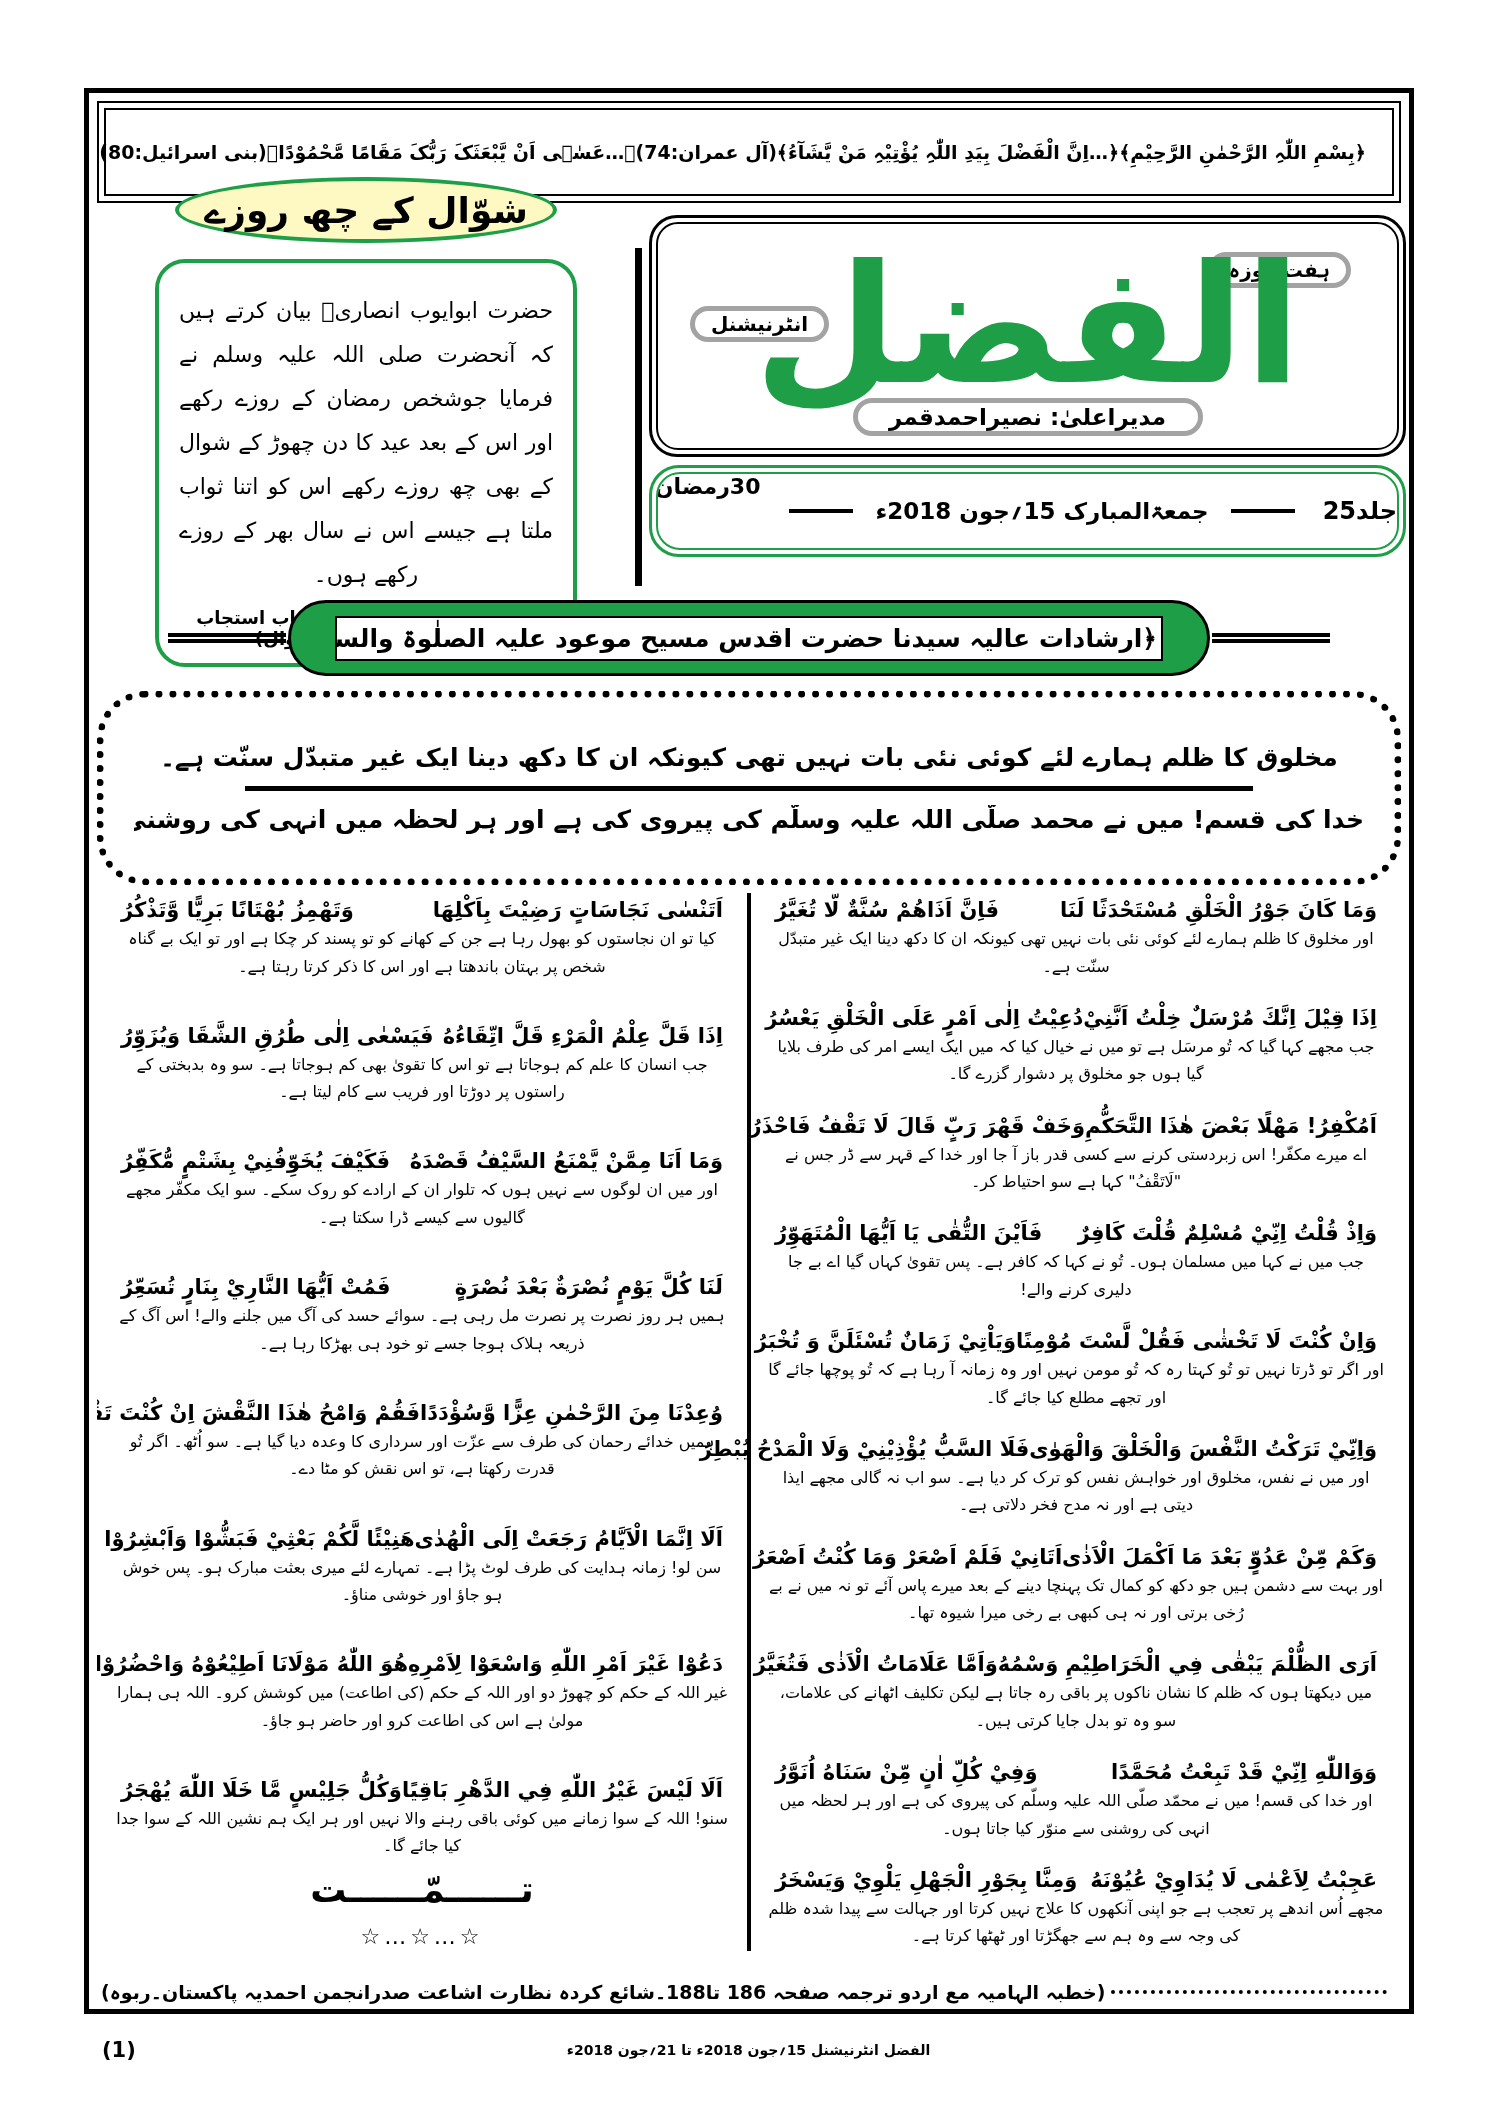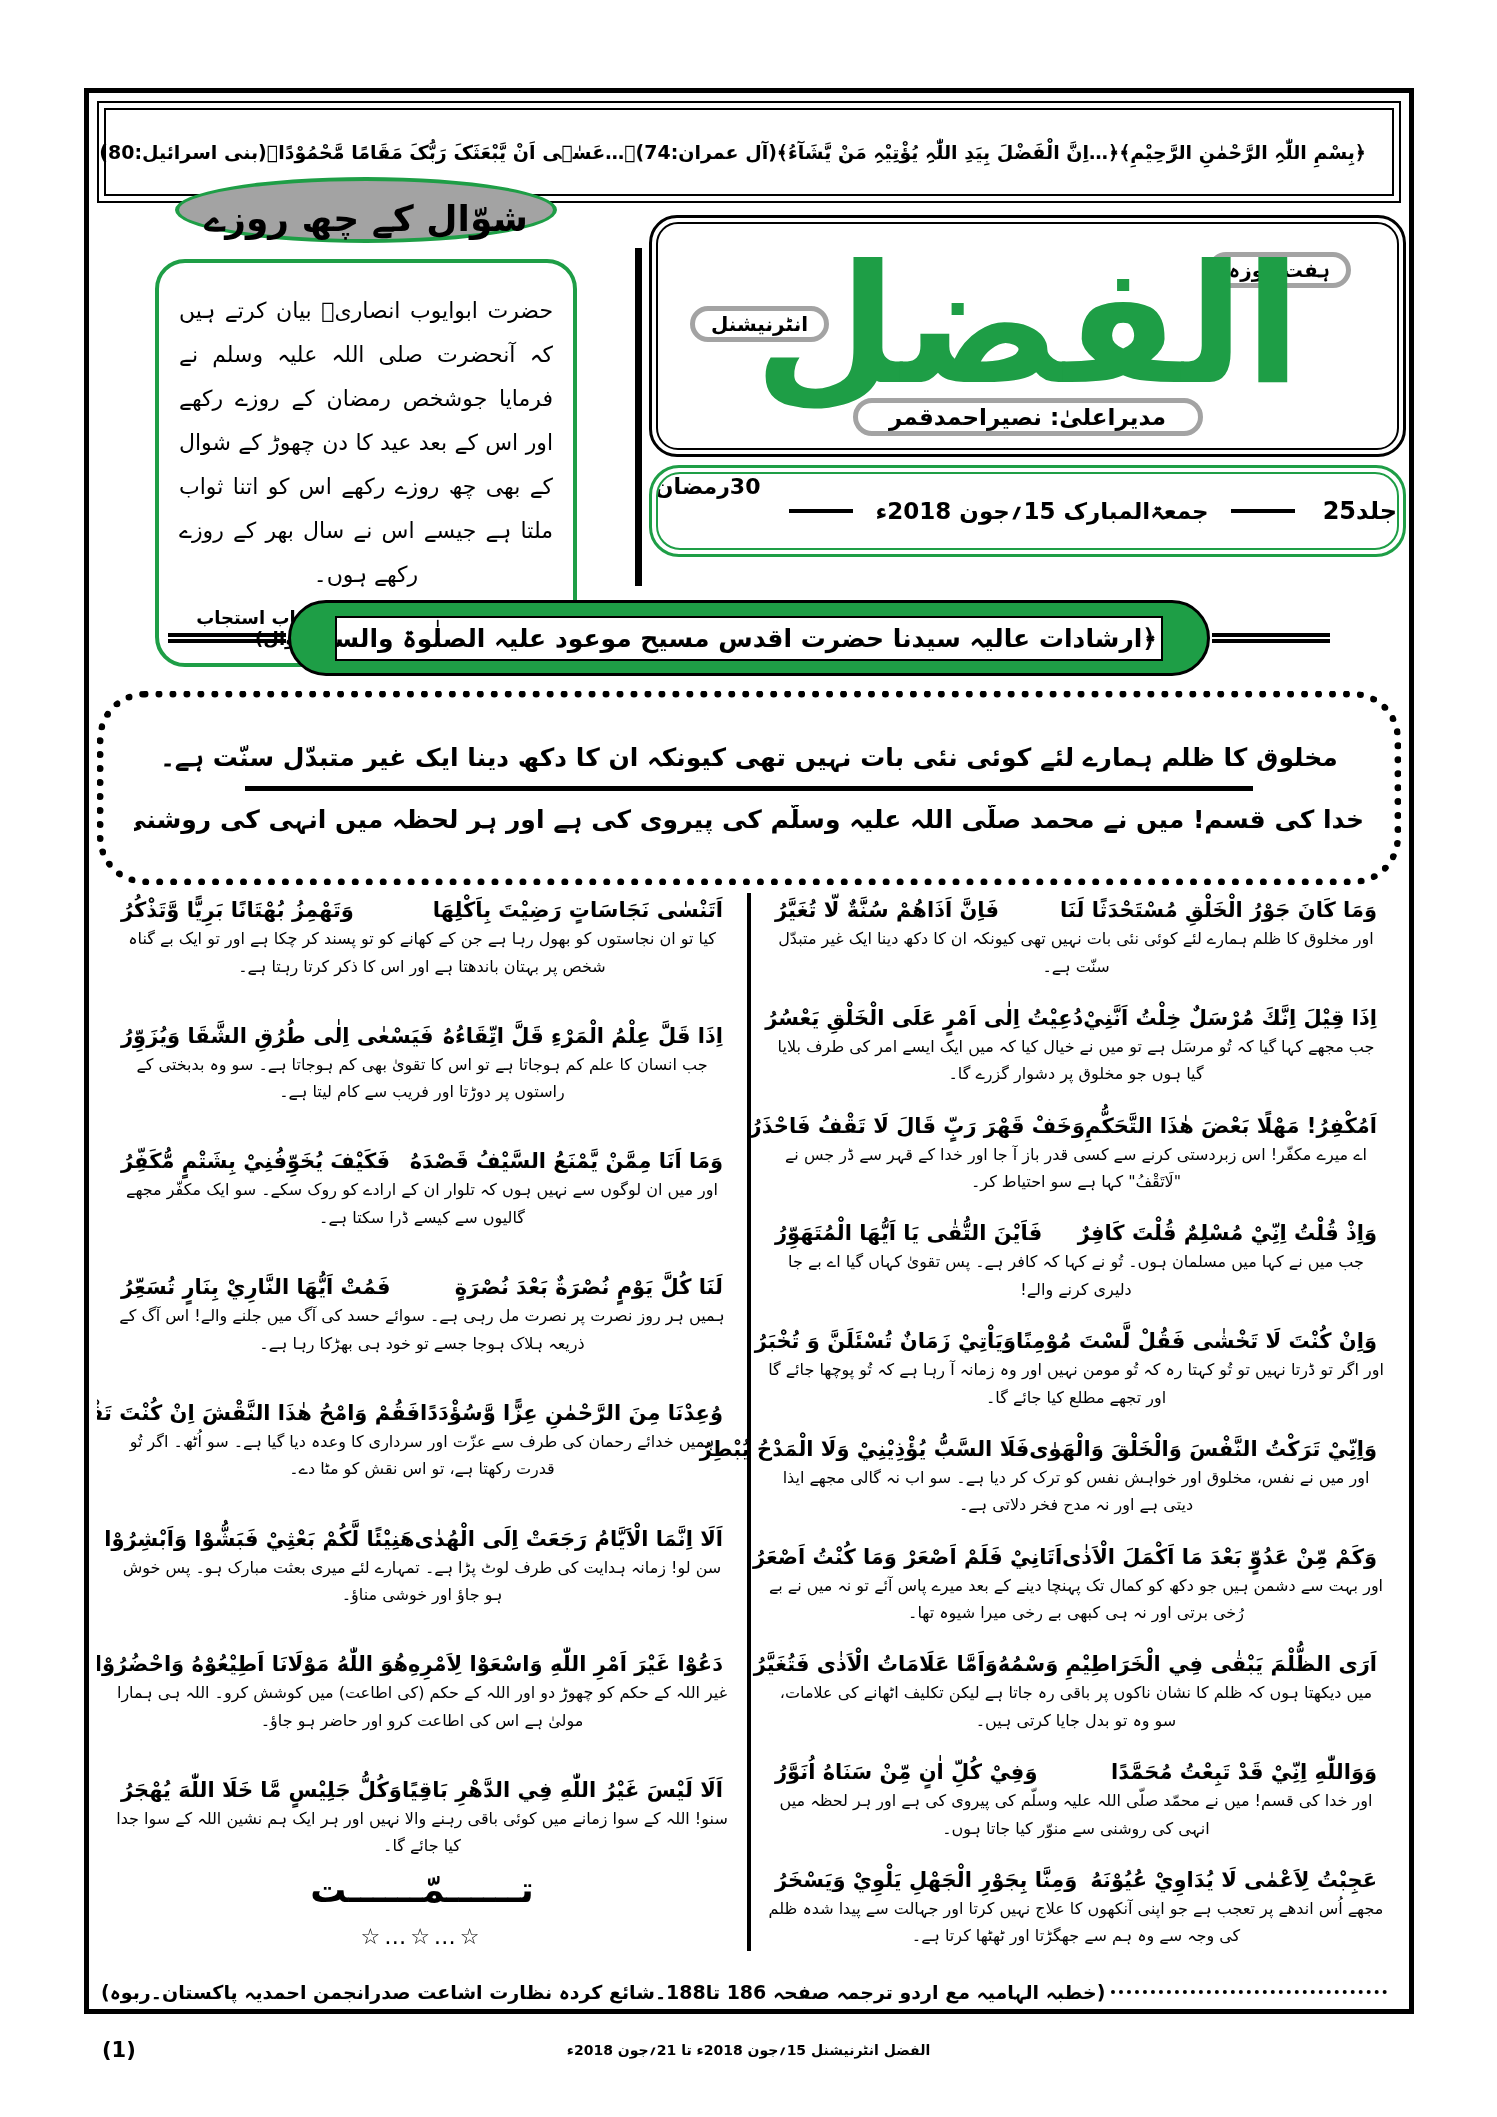--- a/index.html
+++ b/index.html
@@ -24,22 +24,22 @@
     align-items:center; justify-content:space-between; padding:0 26px;
     font-weight:bold; font-size:19px; white-space:nowrap;
   }
   
   .vdiv { position:absolute; left:546px; top:155px; width:7px; height:338px; background:#000; }
   
   .shawwal { position:absolute; left:12px; top:84px; width:530px; }
   .shawwal-title {
     width:382px; height:66px; margin:0 auto;
     border:4px solid var(--green); border-radius:50%;
-    display:flex; align-items:flex-end; justify-content:center;
-    font-size:36px; font-weight:bold; background:#a3a3a3;
+    display:flex; align-items:center; justify-content:center;
+    font-size:36px; font-weight:bold; background:#fef9c3;
   }
   .shawwal-body {
     width:422px; margin:16px auto 0; border:4px solid var(--green);
     border-radius:30px; padding:26px 20px 14px; background:#fff;
   }
   .shawwal-text {
     font-size:22px; line-height:2.0; text-align:justify; text-align-last:center;
     direction:rtl;
   }
   .shawwal-source { margin-top:10px; font-size:18px; font-weight:bold; text-align:center; }

